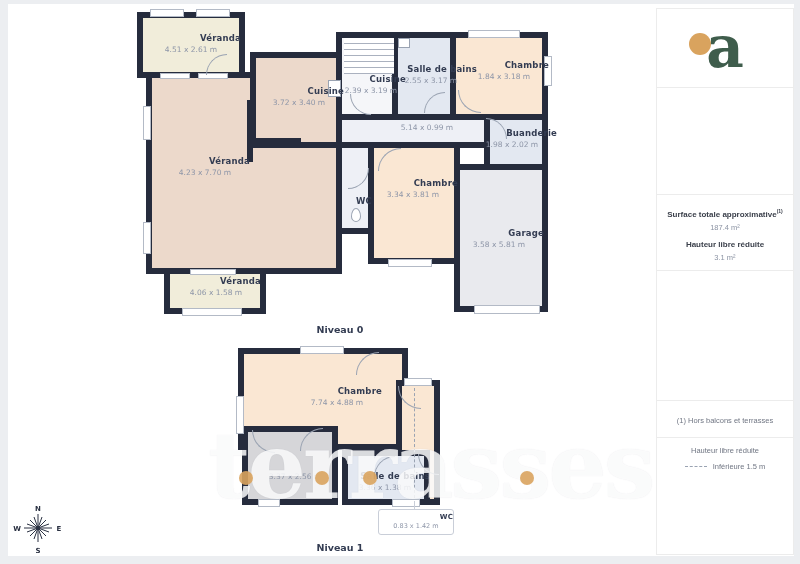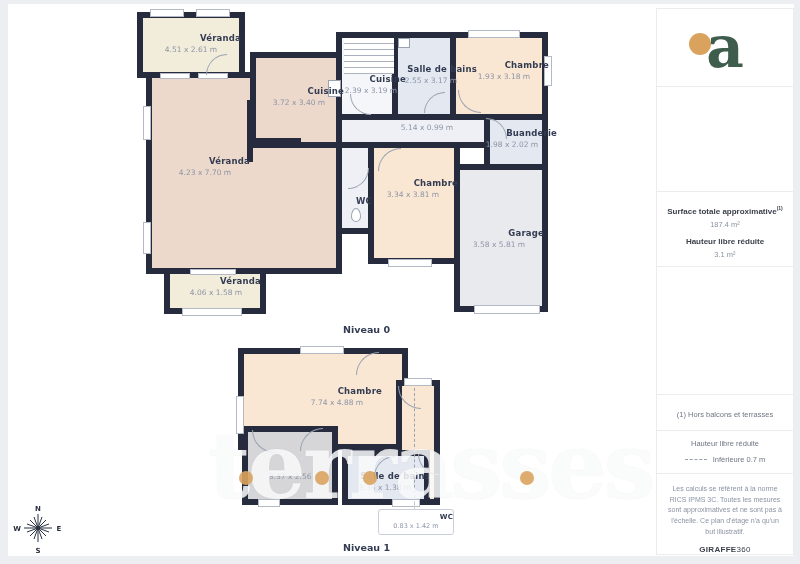--- a/index.html
+++ b/index.html
@@ -11,21 +11,21 @@
   .wall{position:absolute;background:#262c3d;z-index:3;}
   .win{position:absolute;background:#ffffff;border:1px solid #b3bac6;box-sizing:border-box;z-index:4;}
   .arc{position:absolute;border-left:1.5px solid #9aa3b2;border-bottom:1.5px solid #9aa3b2;border-bottom-left-radius:100%;z-index:4;}
   .r90{transform:rotate(90deg);} .r180{transform:rotate(180deg);} .r270{transform:rotate(270deg);}
   .stairs{position:absolute;background:repeating-linear-gradient(180deg,#ffffff 0 5px,#aab1bf 5px 6px);z-index:3;}
   .fixture{position:absolute;border:1px solid #9aa3b2;background:#fff;box-sizing:border-box;z-index:4;}
   .dashv{position:absolute;border-left:1px dashed #9aa3b2;z-index:5;}
   .rlabel{position:absolute;text-align:center;z-index:6;font-family:"DejaVu Sans",sans-serif;}
   .rname{font-size:8.5px;font-weight:700;color:#333c52;letter-spacing:.2px;text-align:right;}
   .rdims{font-size:7.5px;color:#8e96a8;margin-top:2px;}
-  .floor-label{position:absolute;z-index:6;font-size:9.5px;font-weight:700;color:#333c52;text-align:right;font-family:"DejaVu Sans",sans-serif;}
+  .floor-label{position:absolute;z-index:6;font-size:9.5px;font-weight:700;color:#333c52;text-align:center;font-family:"DejaVu Sans",sans-serif;}
   .callout{position:absolute;background:#fff;border:1px solid #c9ced8;border-radius:3px;text-align:center;z-index:6;padding-top:3px;box-sizing:border-box;font-family:"DejaVu Sans",sans-serif;}
   .callout .rname{font-size:7px;}
   .callout .rdims{font-size:6.5px;margin-top:1px;}
   .leader{position:absolute;width:1px;background:#c9ced8;z-index:6;}
   
   .watermark{position:absolute;left:208px;top:420px;z-index:30;font-family:"DejaVu Serif",serif;font-weight:700;font-size:92px;line-height:1;color:rgba(255,255,255,0.80);letter-spacing:-3px;pointer-events:none;text-shadow:0 0 1px rgba(160,165,175,0.25);}
   .wdot{position:absolute;width:14px;height:14px;border-radius:50%;background:#d9a35e;opacity:.9;z-index:31;}
   
   .sidebar{position:absolute;left:656px;top:8px;width:138px;height:547px;background:#fff;border:1px solid #ececec;box-sizing:border-box;z-index:10;display:flex;flex-direction:column;}
   .sec{border-top:1px solid #ececec;box-sizing:border-box;text-align:center;}
@@ -105,21 +105,21 @@
   <div class="rlabel" style="left:336px;top:74px;width:70px;">
     <div class="rname">Cuisine</div>
     <div class="rdims">2.39 x 3.19 m</div>
   </div>
   <div class="rlabel" style="left:385px;top:64px;width:92px;">
     <div class="rname">Salle de bains</div>
     <div class="rdims">2.55 x 3.17 m</div>
   </div>
   <div class="rlabel" style="left:459px;top:60px;width:90px;">
     <div class="rname">Chambre</div>
-    <div class="rdims">1.93 x 3.18 m</div>
+    <div class="rdims">1.84 x 3.18 m</div>
   </div>
   <div class="rlabel" style="left:160px;top:156px;width:90px;">
     <div class="rname">Véranda</div>
     <div class="rdims">4.23 x 7.70 m</div>
   </div>
   <div class="rlabel" style="left:342px;top:196px;width:30px;">
     <div class="rname">WC</div>
   </div>
   <div class="rlabel" style="left:368px;top:178px;width:90px;">
     <div class="rname">Chambre</div>
@@ -218,21 +218,17 @@
       <div class="s-val">3.1 m²</div>
     </div>
     <div class="sec" style="height:130px;"></div>
     <div class="sec" style="height:37px;padding-top:15px;">
       <div class="s-note">(1) Hors balcons et terrasses</div>
     </div>
     <div class="sec" style="height:43px;padding-top:8px;">
       <div class="s-note">Hauteur libre réduite</div>
       <div class="legend-row">
         <span class="legend-dash"></span>
-        <span class="s-note">Inférieure 0.7 m</span>
+        <span class="s-note">Inférieure 1.5 m</span>
       </div>
     </div>
-    <div class="sec" style="flex:1;padding-top:10px;">
-      <div class="legal-text">Les calculs se réfèrent à la norme RICS IPMS 3C. Toutes les mesures sont approximatives et ne sont pas à l'échelle. Ce plan d'étage n'a qu'un but illustratif.</div>
-      <div class="brand"><span class="b1">GIRAFFE</span><span class="b2">360</span></div>
-    </div>
   </div>
 </div>
 
 </body></html>

